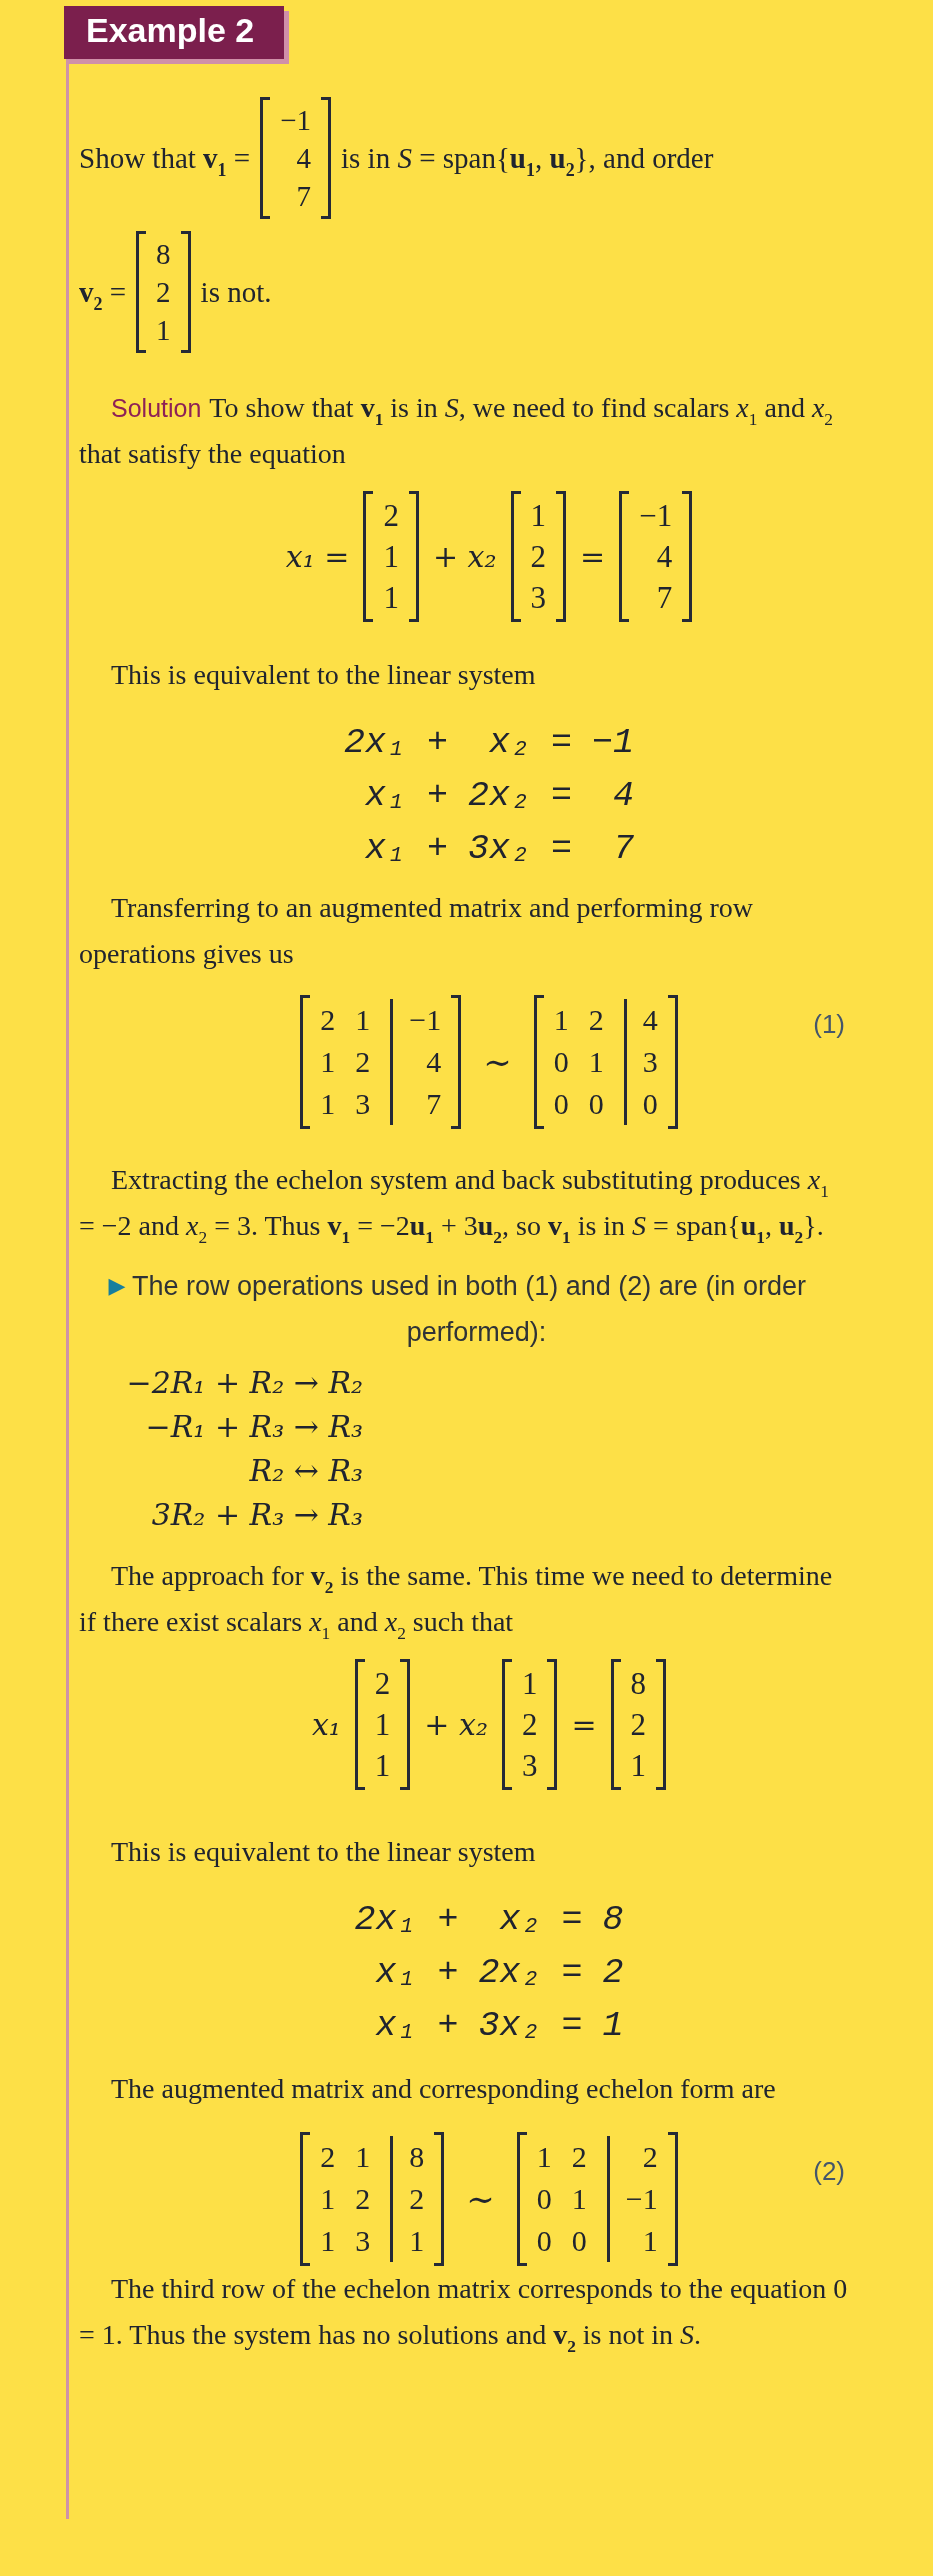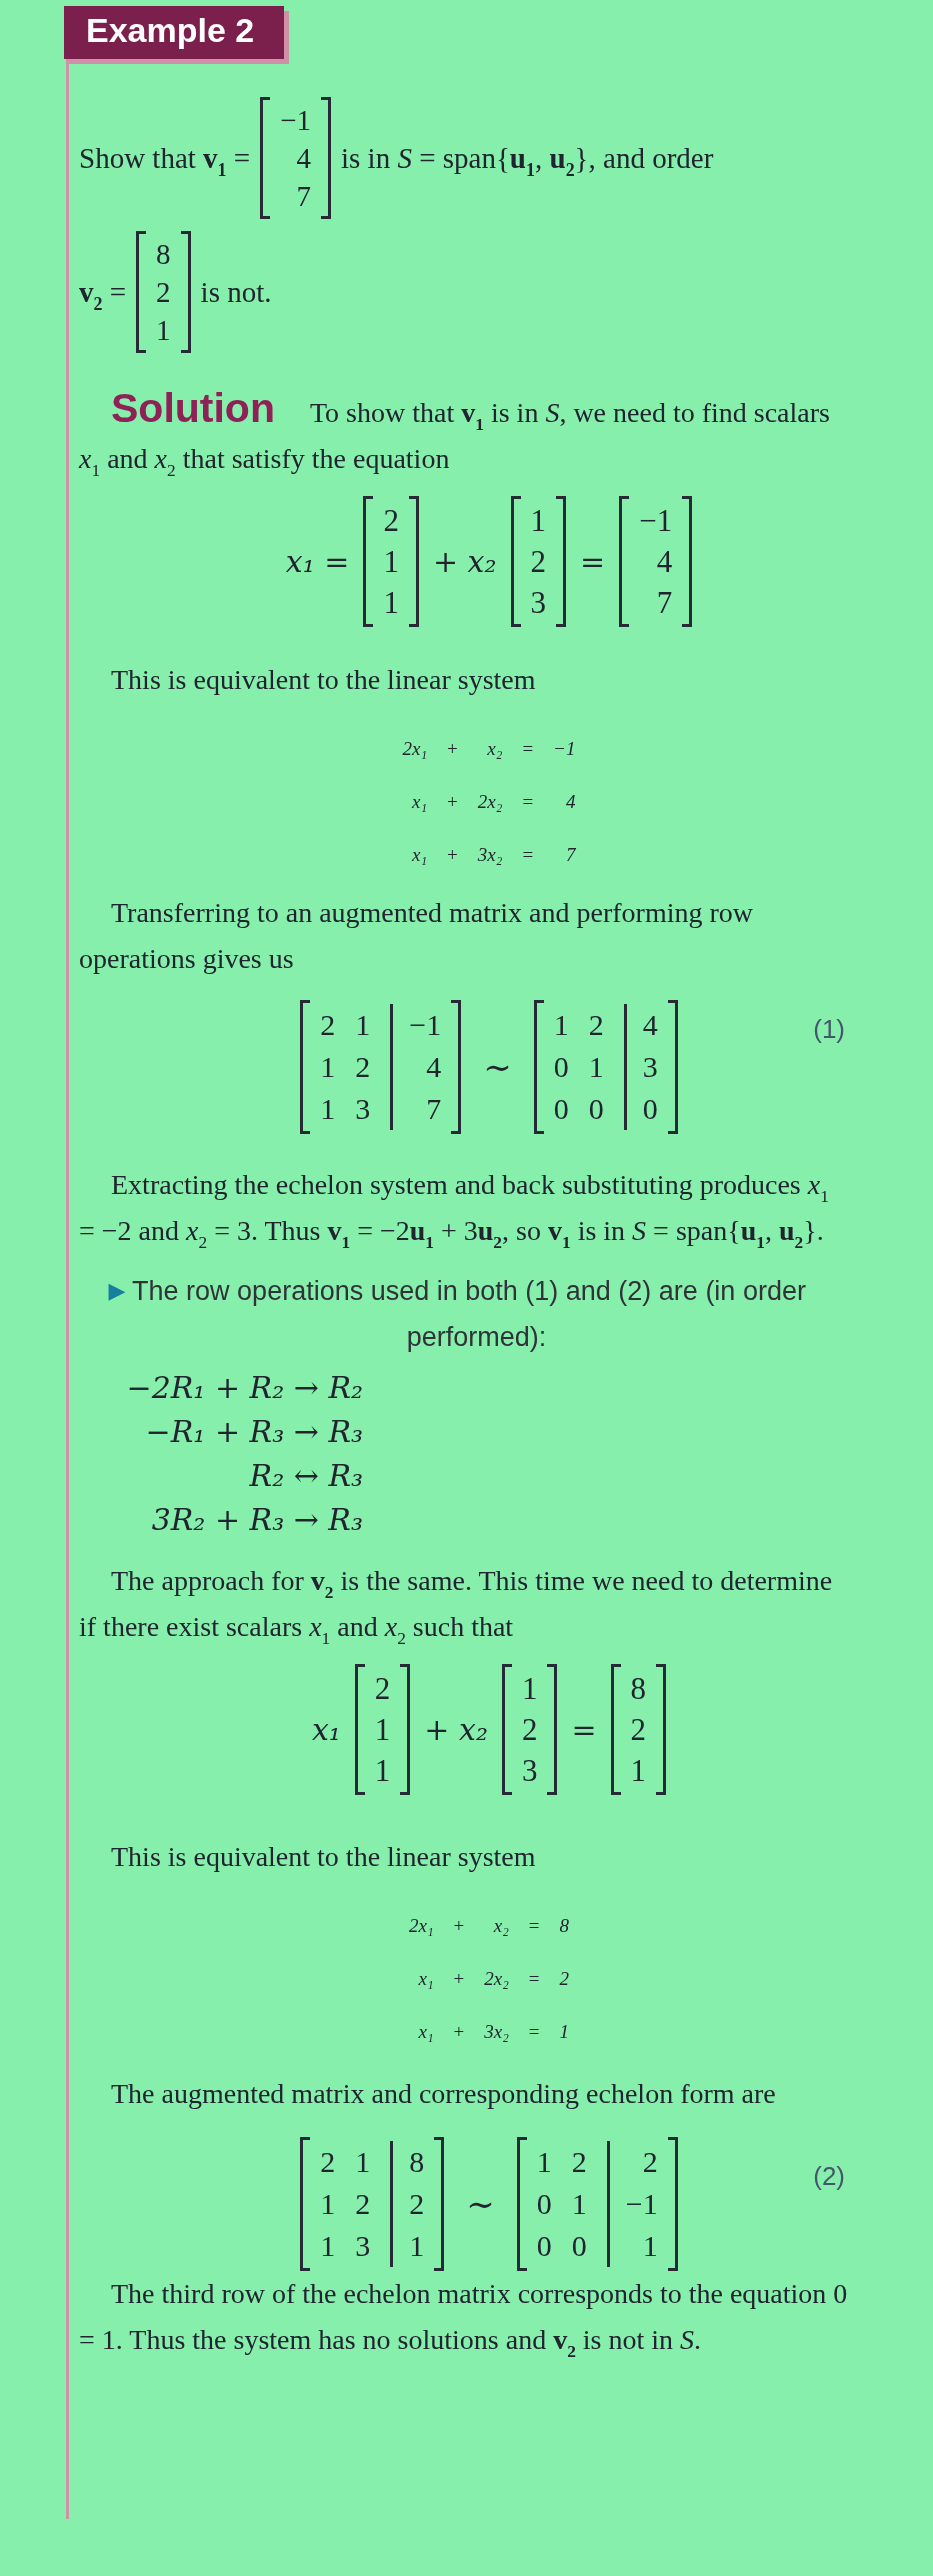--- a/index.html
+++ b/index.html
@@ -1,18 +1,18 @@
 <!DOCTYPE html>
 <html style="--badge-bg: #7b1f4d; --badge-shadow: #d090a8; --solution: #8e2156; --bullet: #177f9e; --accent-line: #cf93a8; --tag: #44566b; --ink: #20242f;"><head>
 <meta charset="utf-8">
 <style>
   * { margin:0; padding:0; box-sizing:border-box; }
   html,body { background:#ffffff; }
   .page {
-    position:relative; width:933px; height:2576px; background:#86efac;
+    position:relative; width:933px; height:2576px; background:#fde047;
     font-family:"Liberation Serif", serif; color:var(--ink,#20242f);
     overflow:hidden;
   }
   .accent-line {
     position:absolute; left:66px; top:6px; width:3px; height:2513px;
     background:var(--accent-line,#cf93a8); z-index:1;
   }
   .badge {
     position:absolute; left:64px; top:6px; z-index:2;
     background:var(--badge-bg,#7b1f4d); color:#fff;
@@ -21,22 +21,22 @@
     box-shadow:5px 5px 0 var(--badge-shadow,#d090a8);
   }
   .content { position:absolute; left:79px; top:87px; width:820px; z-index:2; }
 
   .para { max-width:770px; font-size:28px; line-height:46px; text-indent:32px; }
   .it { font-style:italic; }
   .bv { font-weight:bold; }
   .sb { font-size:0.62em; vertical-align:-0.45em; line-height:0; }
 
   .sol-label {
-    font-family:"Liberation Sans", sans-serif; font-weight:bold; font-size:41px;
-    color:var(--solution,#8e2156); margin-right:35px;
+    font-family:"Liberation Sans", sans-serif; font-weight:normal; font-size:25px;
+    color:var(--solution,#8e2156); margin-right:8px;
   }
 
   
   .introline { display:flex; align-items:center; gap:10px; font-size:29px; }
   .introline .txt { white-space:nowrap; }
 
   
   .mx { display:inline-flex; align-items:stretch; }
   .brk { width:10px; flex:0 0 10px; }
   .brk.l { border-left:3px solid #262a36; border-top:3px solid #262a36; border-bottom:3px solid #262a36; }
@@ -52,21 +52,21 @@
   .disp { position:relative; display:flex; justify-content:center; align-items:center; gap:14px; }
   .sim { font-family:"DejaVu Serif", serif; font-style:normal; font-size:34px; padding:0 8px; }
   .tag {
     position:absolute; right:54px; font-family:"Liberation Sans", sans-serif;
     font-size:26px; color:var(--tag,#44566b);
   }
 
   .sys {
     display:grid; grid-template-columns:repeat(5,auto); column-gap:20px; row-gap:10px;
     width:fit-content; margin-left:auto; margin-right:auto;
-    font-family:Liberation Serif, serif; font-style:italic; font-size:19px; line-height:43px;
+    font-family:Liberation Mono, monospace; font-style:italic; font-size:35px; line-height:43px;
   }
   .sys .num { text-align:right; }
   .sys .opr { text-align:center; font-style:normal; }
 
   .note {
     font-family:"Liberation Sans", sans-serif; font-size:27px; line-height:46px;
     color:#2f3337; width:750px; padding-left:45px; text-indent:-45px;
   }
   .note .marker {
     display:inline-block; width:30px; text-indent:0; color:var(--bullet,#177f9e);

